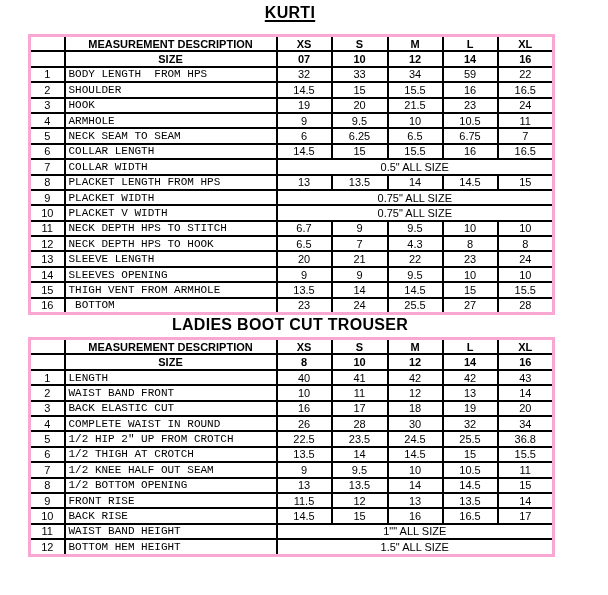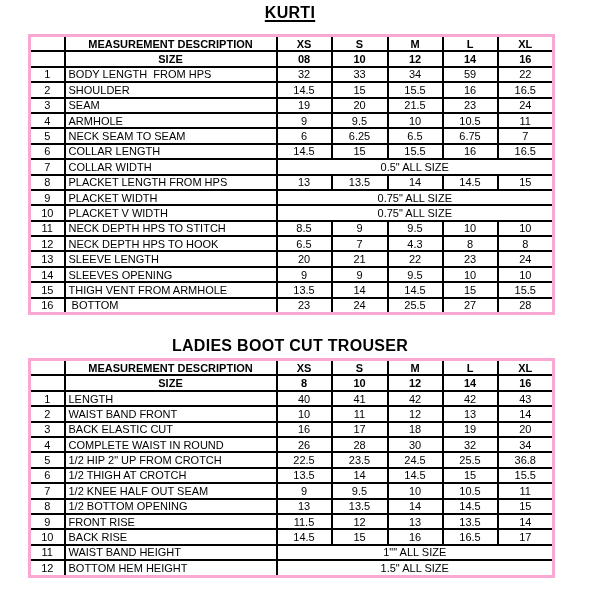--- a/index.html
+++ b/index.html
@@ -20,41 +20,41 @@
     width: 524px;
     text-align: center;
     font-weight: 700;
     font-size: 16px;
     line-height: 19px;
     letter-spacing: 0.3px;
     color: #000;
   }
   .underlined { text-decoration: underline; text-decoration-thickness: 2px; text-underline-offset: 2px; }
   .title-kurti { padding-top: 3px; margin-bottom: 12px; }
-  .title-trouser { margin-top: 21px; margin-bottom: 3px; }
+  .title-trouser { margin-bottom: 3px; }
   table.spec {
     border-collapse: collapse;
     table-layout: fixed;
     width: 524px;
     border: 3px solid #f9a8d4;
   }
   table.spec th, table.spec td {
     border: 2px solid #000;
     height: 13.4px;
     padding: 0 2px;
     font-size: 11px;
     line-height: 12px;
     text-align: center;
     vertical-align: middle;
     overflow: hidden;
     white-space: pre;
   }
   table.spec th { font-weight: 700; }
   table.spec td { font-weight: 400; }
-  table.spec td.desc { text-align: left; padding-left: 3px; }
+  table.spec td.desc { text-align: left; padding-left: 3px; font-family: Liberation Mono, monospace; }
   table.spec td.rownum { text-align: center; }
   table.spec td.allsize { text-align: center; }
 </style>
 </head>
 <body>
 
 <div class="sheet">
 
   <section class="table-block">
     <div class="doc-title underlined title-kurti">KURTI</div>
@@ -74,21 +74,21 @@
             <th>MEASUREMENT DESCRIPTION</th>
             <th>XS</th>
             <th>S</th>
             <th>M</th>
             <th>L</th>
             <th>XL</th>
           </tr>
           <tr>
             <th></th>
             <th>SIZE</th>
-            <th>08</th>
+            <th>07</th>
             <th>10</th>
             <th>12</th>
             <th>14</th>
             <th>16</th>
           </tr>
         </thead>
       <tbody>
           <tr>
             <td class="rownum">1</td>
             <td class="desc">BODY LENGTH  FROM HPS</td>
@@ -102,21 +102,21 @@
             <td class="rownum">2</td>
             <td class="desc">SHOULDER</td>
             <td>14.5</td>
             <td>15</td>
             <td>15.5</td>
             <td>16</td>
             <td>16.5</td>
           </tr>
           <tr>
             <td class="rownum">3</td>
-            <td class="desc">SEAM</td>
+            <td class="desc">HOOK</td>
             <td>19</td>
             <td>20</td>
             <td>21.5</td>
             <td>23</td>
             <td>24</td>
           </tr>
           <tr>
             <td class="rownum">4</td>
             <td class="desc">ARMHOLE</td>
             <td>9</td>
@@ -163,21 +163,21 @@
             <td class="allsize" colspan="5">0.75" ALL SIZE</td>
           </tr>
           <tr>
             <td class="rownum">10</td>
             <td class="desc">PLACKET V WIDTH</td>
             <td class="allsize" colspan="5">0.75" ALL SIZE</td>
           </tr>
           <tr>
             <td class="rownum">11</td>
             <td class="desc">NECK DEPTH HPS TO STITCH</td>
-            <td>8.5</td>
+            <td>6.7</td>
             <td>9</td>
             <td>9.5</td>
             <td>10</td>
             <td>10</td>
           </tr>
           <tr>
             <td class="rownum">12</td>
             <td class="desc">NECK DEPTH HPS TO HOOK</td>
             <td>6.5</td>
             <td>7</td>

